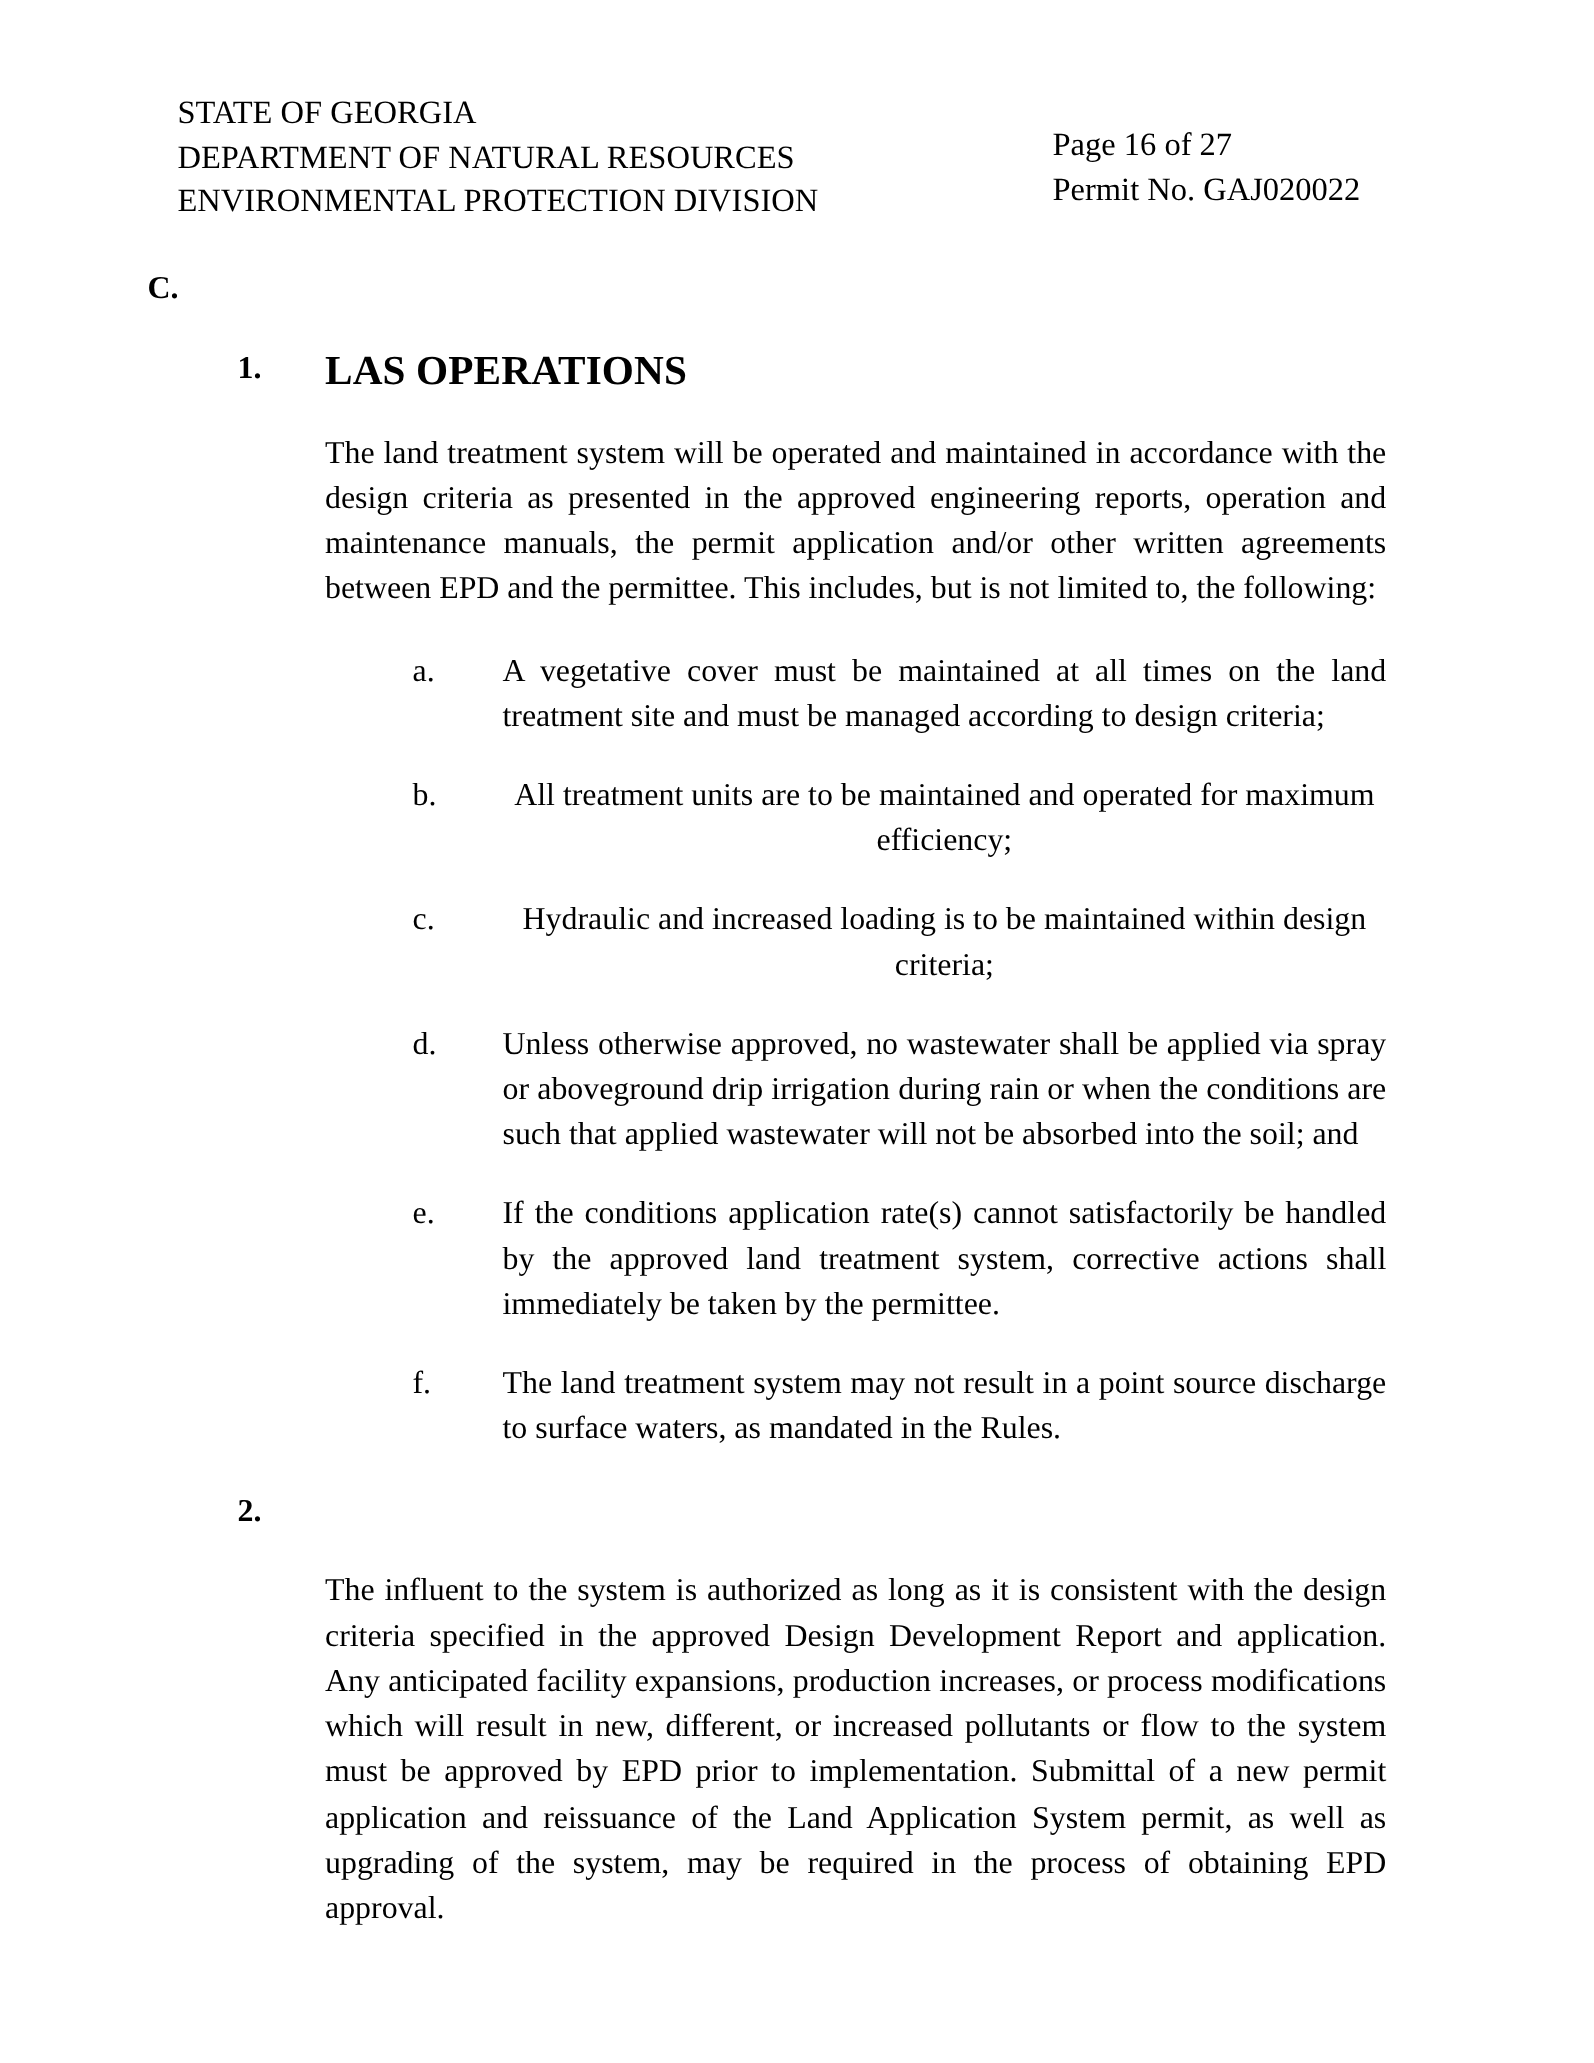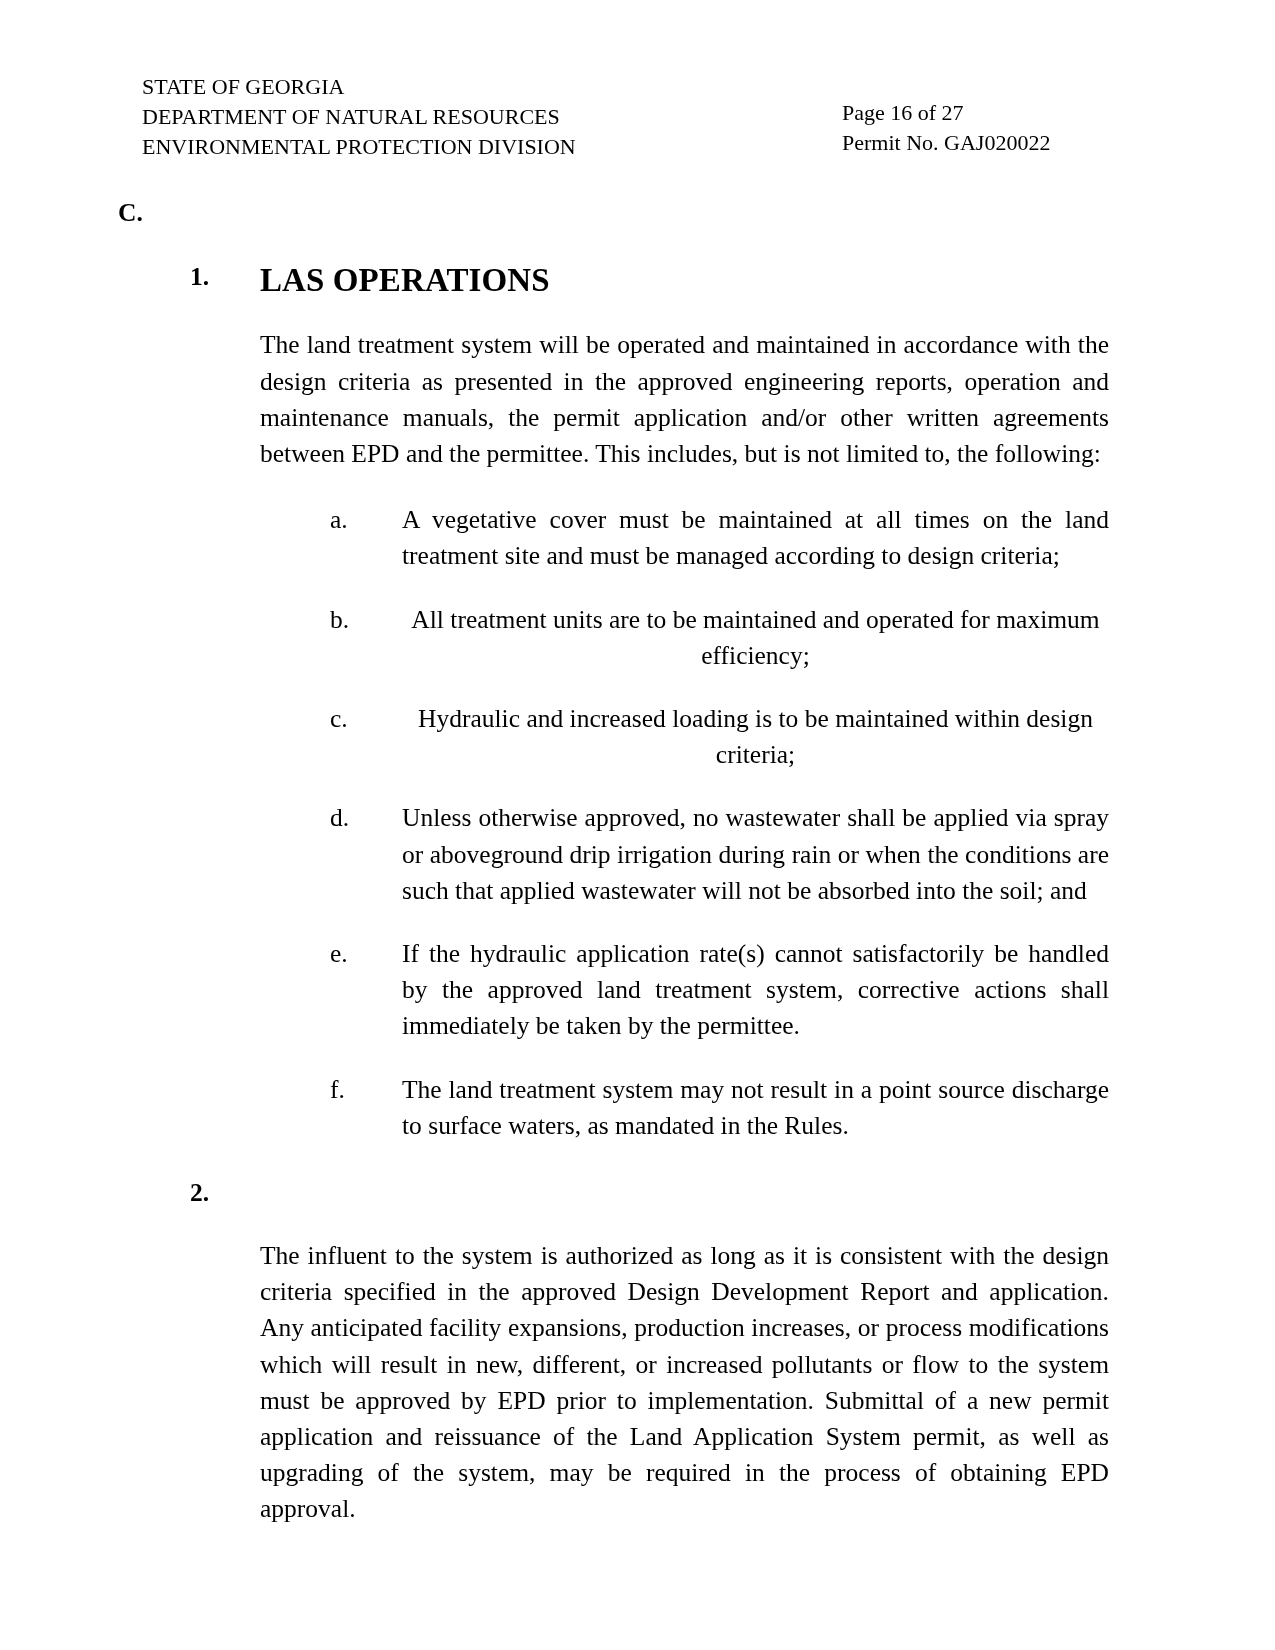--- a/index.html
+++ b/index.html
@@ -17,21 +17,21 @@
     height: 1650px;
     background: #ffffff;
     box-sizing: border-box;
     padding: 72px 118px 0 118px;
     overflow: hidden;
   }
   
   .doc-header {
     display: flex;
     justify-content: flex-start;
-    font-size: 22px;
+    font-size: 26px;
     line-height: 1.37;
     margin-left: 24px;
   }
   .header-left {
     width: 700px;
   }
   .header-right {
     width: 300px;
     padding-top: 26px;
   }
@@ -154,21 +154,21 @@
       <div class="letter-text nojustify">Hydraulic and increased loading is to be maintained within design criteria;</div>
     </div>
 
     <div class="letter-item">
       <div class="letter-marker">d.</div>
       <div class="letter-text">Unless otherwise approved, no wastewater shall be applied via spray or aboveground drip irrigation during rain or when the conditions are such that applied wastewater will not be absorbed into the soil; and</div>
     </div>
 
     <div class="letter-item">
       <div class="letter-marker">e.</div>
-      <div class="letter-text">If the hydraulic application rate(s) cannot satisfactorily be handled by the approved land treatment system, corrective actions shall immediately be taken by the permittee.</div>
+      <div class="letter-text">If the conditions application rate(s) cannot satisfactorily be handled by the approved land treatment system, corrective actions shall immediately be taken by the permittee.</div>
     </div>
 
     <div class="letter-item">
       <div class="letter-marker">f.</div>
       <div class="letter-text">The land treatment system may not result in a point source discharge to surface waters, as mandated in the Rules.</div>
     </div>
 
   </div>
 
   <div class="sub-block">

